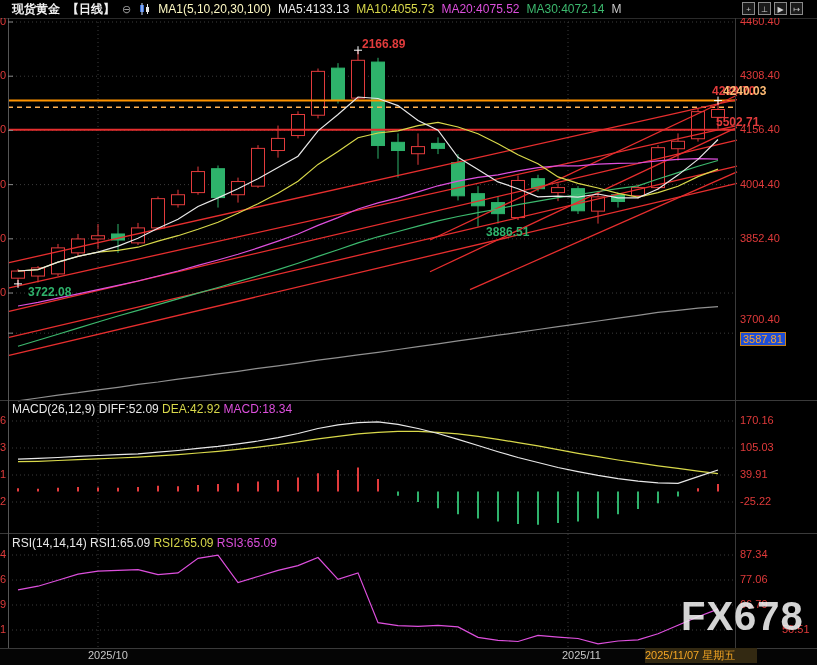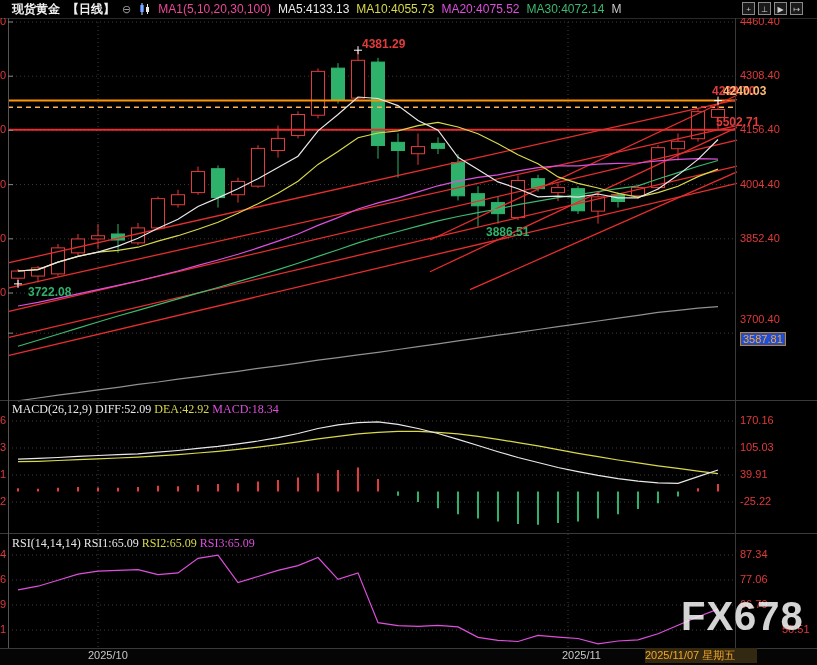--- a/index.html
+++ b/index.html
@@ -3,36 +3,36 @@
 <meta charset="utf-8">
 <style>
   html,body{margin:0;padding:0;background:#000;}
   #app{position:relative;width:817px;height:665px;background:#000;overflow:hidden;
        font-family:"Liberation Sans", sans-serif;}
   #topbar{position:absolute;left:0;top:0;width:817px;height:18px;display:flex;align-items:center;
           gap:7px;padding-left:12px;box-sizing:border-box;font-size:12px;white-space:nowrap;z-index:30;background:#000;}
   .t-title{color:#f0f0f0;font-weight:bold;}
   .t-period{color:#f0f0f0;font-weight:bold;}
   .t-minus{color:#9a9a9a;font-size:11px;}
-  .t-ma{color:#ec4899;}
+  .t-ma{color:#fef9c3;}
   .t-ma5{color:#e8e8e8;}
   .t-ma10{color:#d8d84a;}
   .t-ma20{color:#dd4fdd;}
   .t-ma30{color:#3cb96e;}
   .t-m{color:#c8c8c8;}
   #tools{position:absolute;right:14px;top:2px;display:flex;gap:3px;z-index:31;}
   .tool{width:13px;height:13px;border:1px solid #8a8a8a;background:#1a1a1a;color:#cfcfcf;
         font-size:8px;line-height:13px;text-align:center;box-sizing:border-box;}
   svg{position:absolute;left:0;top:0;z-index:5;}
   .axlabel{position:absolute;font-size:11px;color:#e03a3a;z-index:20;}
   .axboxed{position:absolute;font-size:11px;color:#ffa526;border:1px solid #c8821a;padding:0 2px;
            background:#1d4ed8;z-index:20;}
   .leftdigit{position:absolute;left:0;width:7px;overflow:hidden;font-size:11px;color:#e03a3a;z-index:20;}
   .ann{position:absolute;font-size:12px;font-weight:bold;z-index:22;white-space:nowrap;}
-  .paneltag{position:absolute;font-size:12px;z-index:25;white-space:nowrap;font-family:Liberation Serif, serif;}
+  .paneltag{position:absolute;font-size:12px;z-index:25;white-space:nowrap;}
   .xdate{position:absolute;top:649px;font-size:11px;color:#c8c8c8;z-index:25;white-space:nowrap;}
   #curdate{position:absolute;top:648px;left:645px;width:112px;height:15px;background:#332912;
            color:#f5a623;font-size:11px;text-align:left;line-height:15px;z-index:26;white-space:nowrap;}
   #watermark{position:absolute;left:681px;top:594px;font-size:40px;font-weight:bold;color:#f2f2f2;
              opacity:.88;z-index:28;letter-spacing:1px;}
   #btmbar{position:absolute;left:0;top:648px;width:817px;height:17px;background:#050505;
           border-top:1px solid #3a3a3a;z-index:24;}
   .candleicon{display:inline-block;width:13px;height:12px;position:relative;}
 </style>
 </head>
@@ -252,21 +252,21 @@
       <div class="axlabel" style="left: 740px; top: 495.003px;">-25.22</div>
       <div class="leftdigit" style="left: 0px; top: 495.003px;">2</div>
       <div class="axlabel" style="left: 740px; top: 548px;">87.34</div>
       <div class="leftdigit" style="left: 0px; top: 548px;">4</div>
       <div class="axlabel" style="left: 740px; top: 573.011px;">77.06</div>
       <div class="leftdigit" style="left: 0px; top: 573.011px;">6</div>
       <div class="axlabel" style="left: 740px; top: 597.998px;">66.79</div>
       <div class="leftdigit" style="left: 0px; top: 597.998px;">9</div>
       <div class="axlabel" style="left: 735px; top: 623.009px; padding-left: 47px;">56.51</div>
       <div class="leftdigit" style="left: 0px; top: 623.009px;">1</div>
-      <div class="ann" style="left: 362px; top: 37px; color: rgb(226, 59, 60);">4381.29</div>
+      <div class="ann" style="left: 362px; top: 37px; color: rgb(226, 59, 60);">2166.89</div>
       <div class="ann" style="left: 28px; top: 285px; color: rgb(46, 178, 107);">3722.08</div>
       <div class="ann" style="left: 486px; top: 225px; color: rgb(46, 178, 107);">3886.51</div>
       <div class="ann" style="left: 712px; top: 84px; color: rgb(226, 59, 60);">4239.70</div>
       <div class="ann" style="left: 723px; top: 84px; color: #fdba74;">4240.03</div>
       <div class="ann" style="left: 716px; top: 115px; color: rgb(226, 59, 60);">5502.71</div>
     </div>
 
   <div class="paneltag" style="left:12px;top:402px;">
     <span style="color:#e8e8e8;">MACD(26,12,9)</span>
     <span style="color:#e8e8e8;">DIFF:52.09</span>

